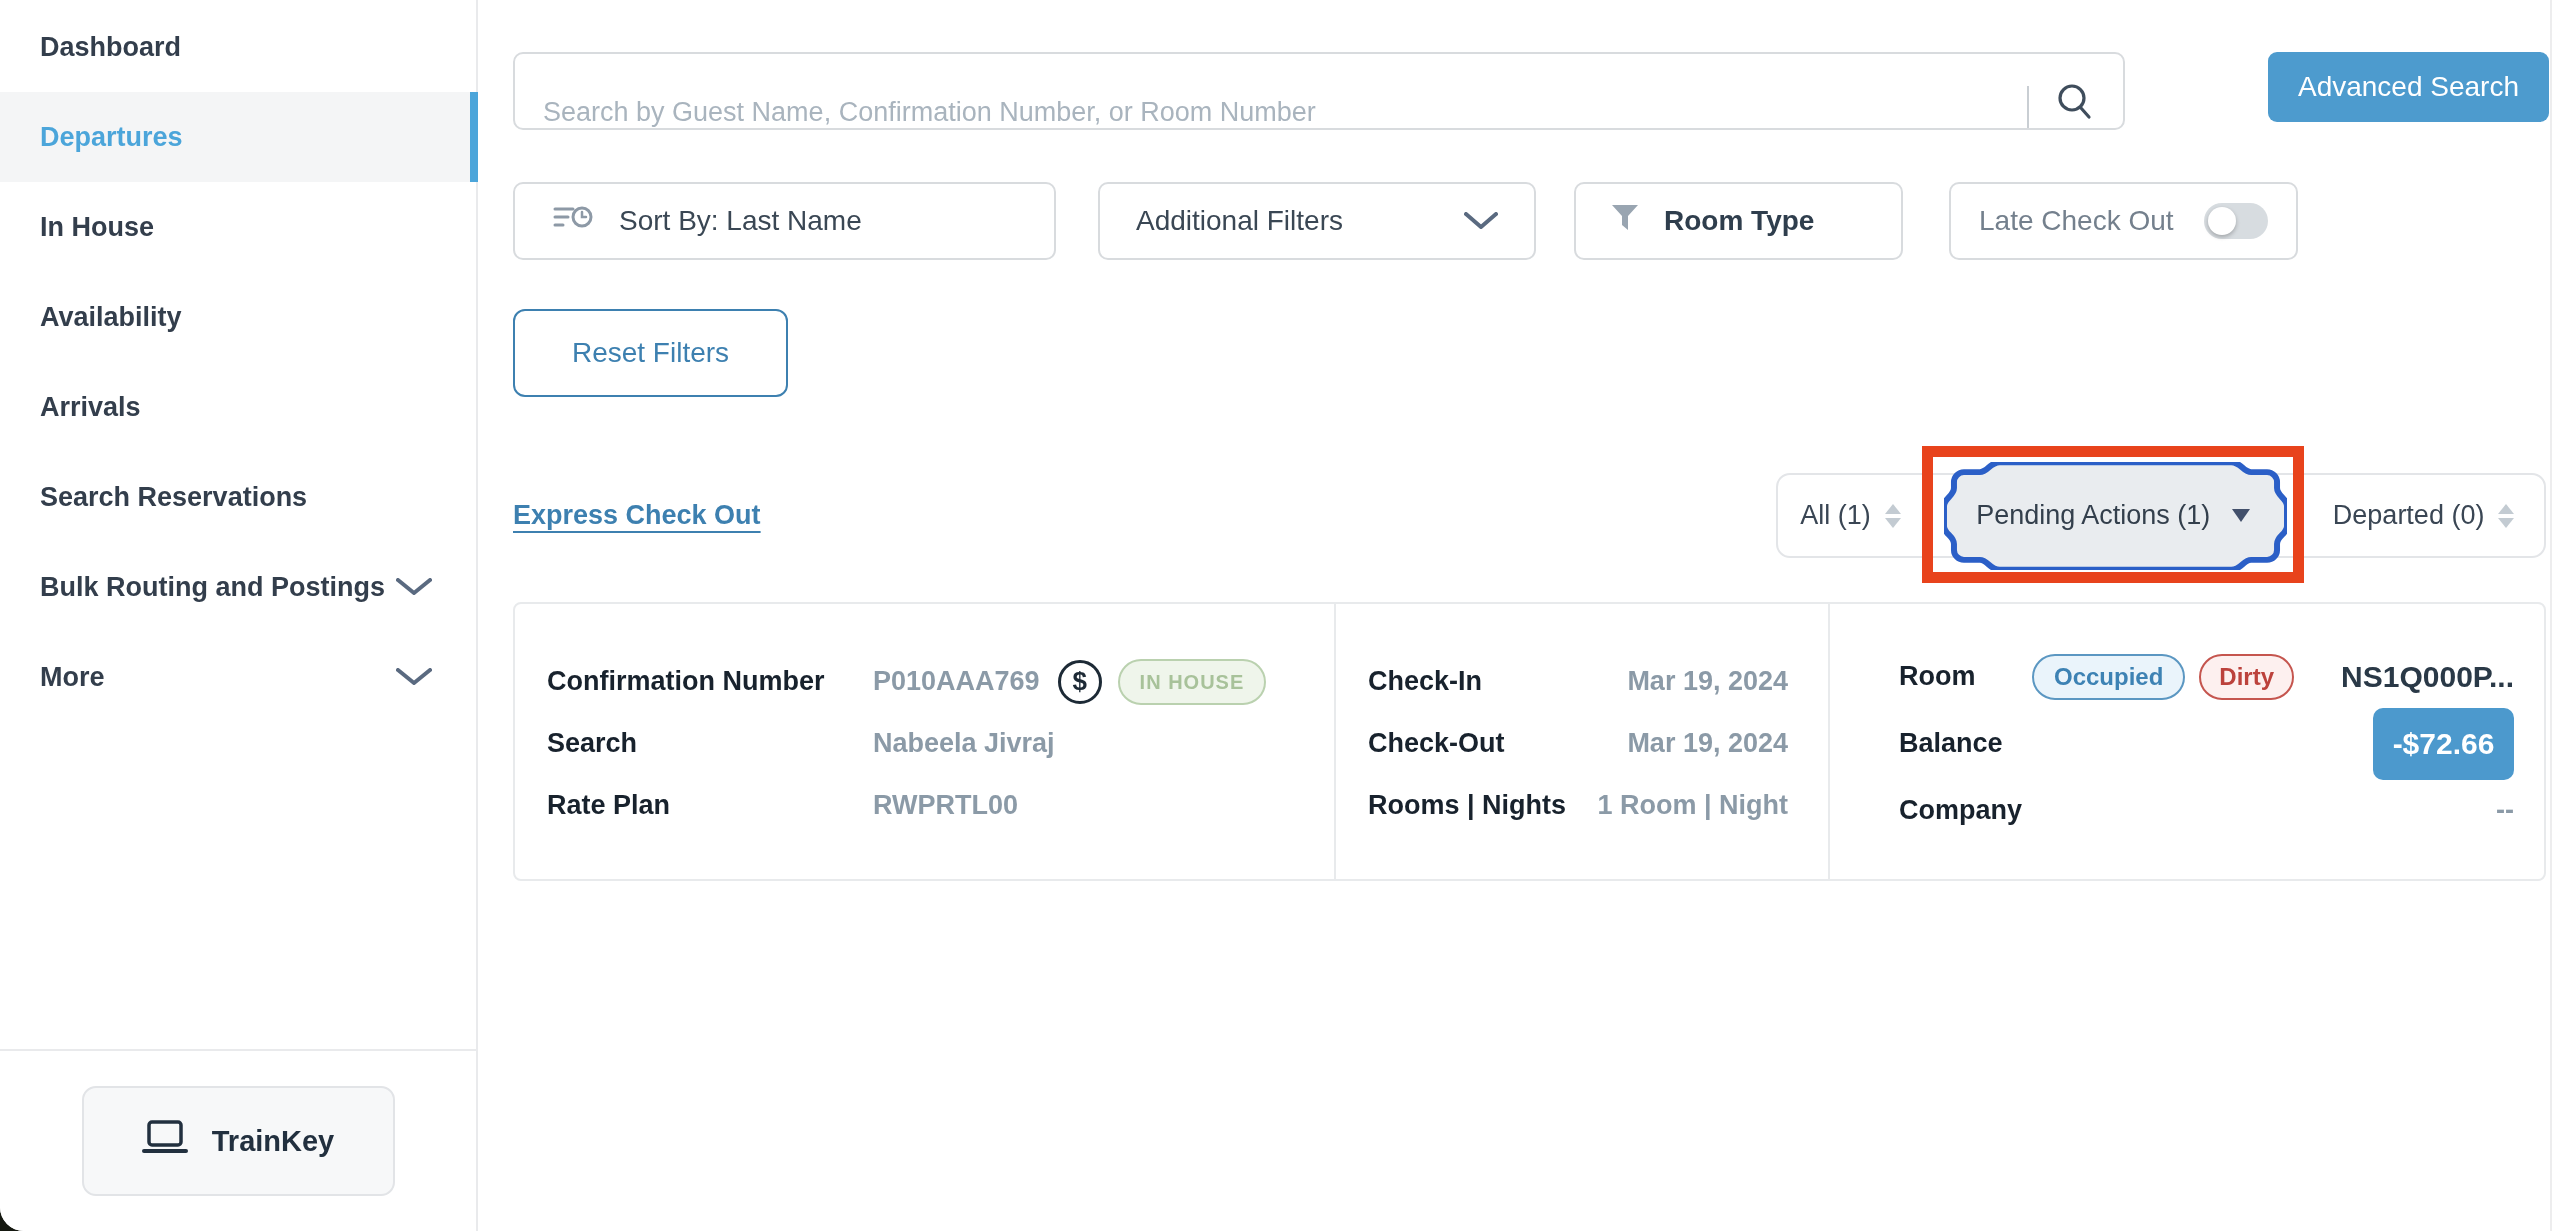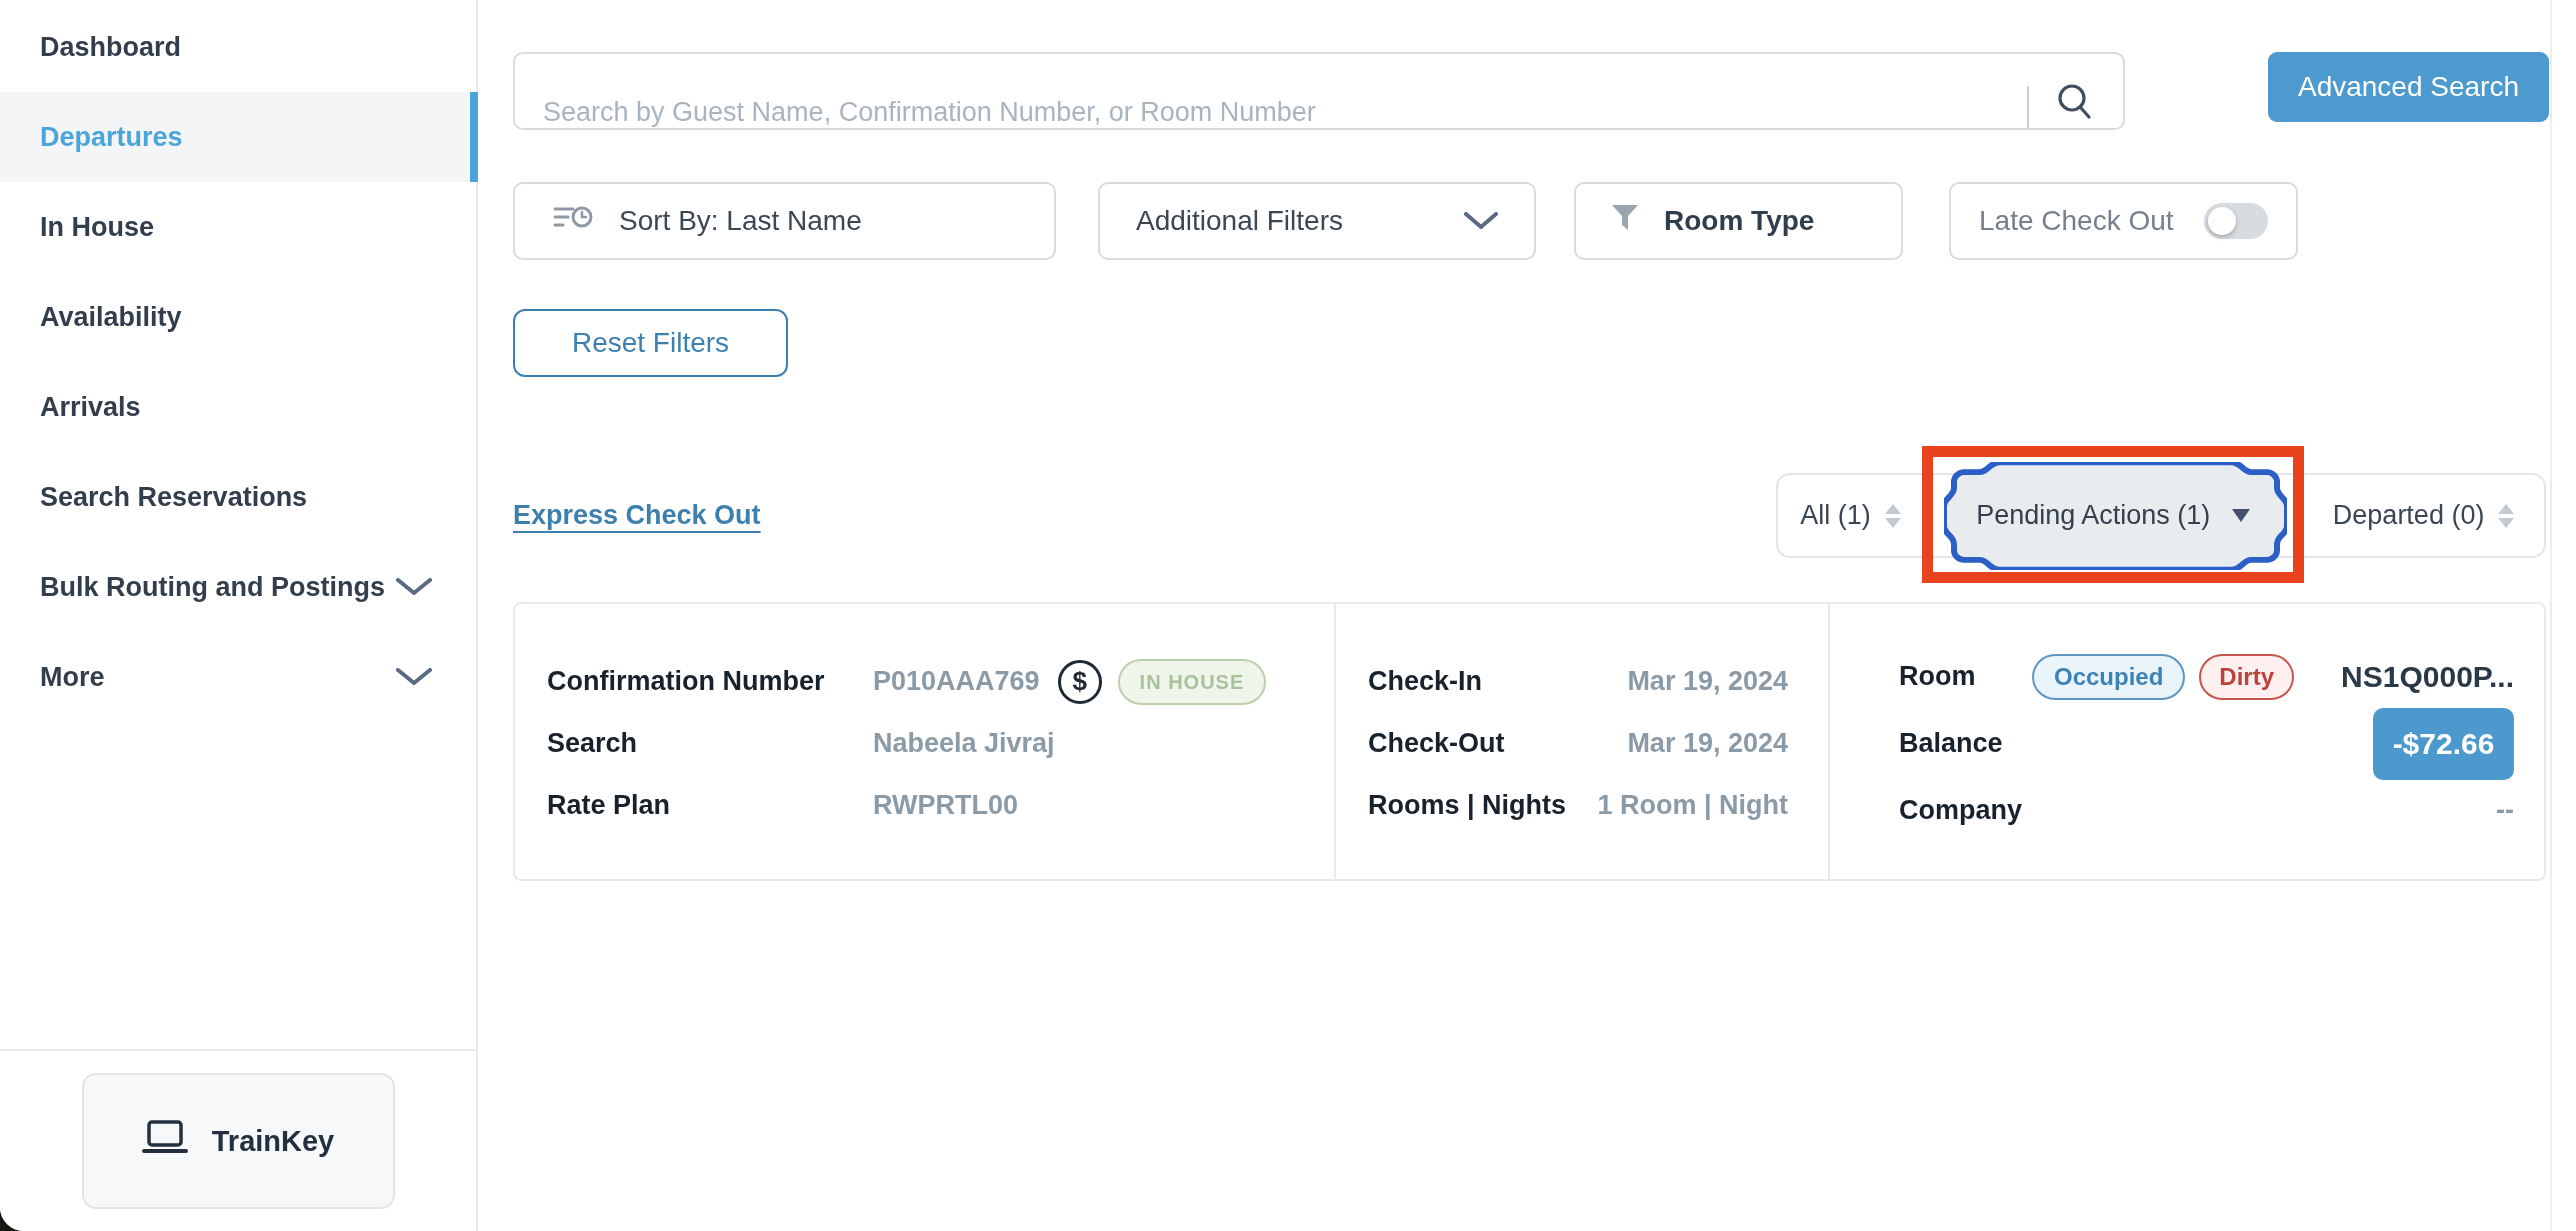--- a/index.html
+++ b/index.html
@@ -14,21 +14,21 @@
   .nav { padding-top:2px; }
   .nav-item { position:relative; height:90px; display:flex; align-items:center;
               justify-content:space-between; padding:0 44px 0 40px;
               font-size:27px; font-weight:600; color:#333e4c; cursor:pointer; }
   .nav-item.active { background:#f4f5f6; color:#4ba5da; }
   .nav-item.active::after { content:""; position:absolute; right:-2px; top:0; bottom:0;
               width:8px; background:#4ba5da; }
   .chev { width:36px; height:18px; }
   .sidebar-footer { margin-top:auto; border-top:2px solid #e9eaec; height:182px;
               display:flex; align-items:center; justify-content:center; }
-  .trainkey-btn { width:313px; height:136px; background:#f7f8f9; border:2px solid #e2e4e7;
+  .trainkey-btn { width:313px; height:110px; background:#f7f8f9; border:2px solid #e2e4e7;
               border-radius:14px; display:flex; align-items:center; justify-content:center;
               gap:24px; font-size:29px; font-weight:700; color:#22303f; cursor:pointer; }
 
   
   .main { position:absolute; left:480px; top:0; right:0; bottom:0; background:#fff; }
   .scroll-gutter { position:absolute; right:24px; top:0; bottom:0; width:2px; background:#ededee; }
 
   .search-input { position:absolute; left:33px; top:52px; width:1612px; height:78px;
               border:2px solid #d8dbde; border-radius:10px; background:#fff;
               display:flex; align-items:flex-end; padding-left:28px; }
@@ -47,21 +47,21 @@
               font-size:28px; color:#3a4754; cursor:pointer; }
   .f-sort { left:33px; width:543px; padding-left:38px; gap:26px; }
   .f-additional { left:618px; width:438px; padding:0 36px; justify-content:space-between; }
   .f-roomtype { left:1094px; width:329px; padding-left:34px; gap:24px; font-weight:600; color:#2f3e4d; }
   .f-late { left:1469px; width:349px; padding:0 28px; justify-content:space-between; color:#74808d; }
 
   .toggle { position:relative; width:64px; height:36px; border-radius:18px; background:#d7dce0; cursor:pointer; }
   .toggle .knob { position:absolute; left:4px; top:4px; width:28px; height:28px; border-radius:50%;
               background:#fff; box-shadow:0 2px 4px rgba(0,0,0,.25); }
 
-  .btn-reset { position:absolute; left:33px; top:309px; width:275px; height:68px;
+  .btn-reset { position:absolute; left:33px; top:309px; width:275px; height:88px;
               background:#fff; border:2px solid #3d80b0; border-radius:12px;
               color:#3d80b0; font-size:28px; font-family:"Liberation Sans", sans-serif; cursor:pointer; }
 
   .express-link { position:absolute; left:33px; top:500px; font-size:27px; font-weight:700;
               color:#3d80b0; text-decoration:underline; text-underline-offset:7px; cursor:pointer; }
 
   
   .tabs { position:absolute; left:1296px; top:473px; width:770px; height:85px;
               border:2px solid #e3e5e8; border-radius:14px; background:#fff;
               display:flex; align-items:stretch; }

